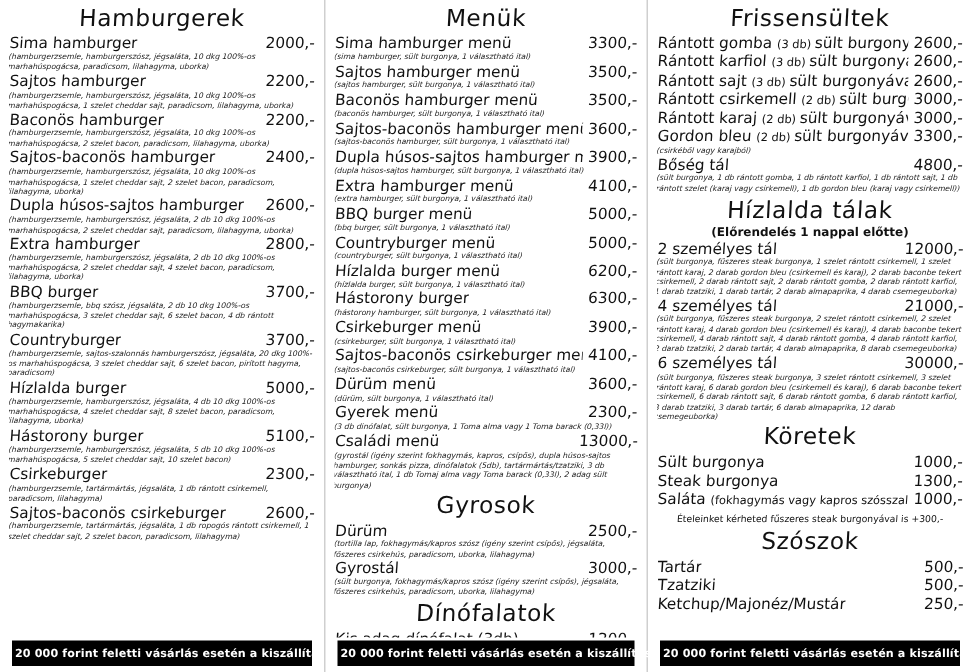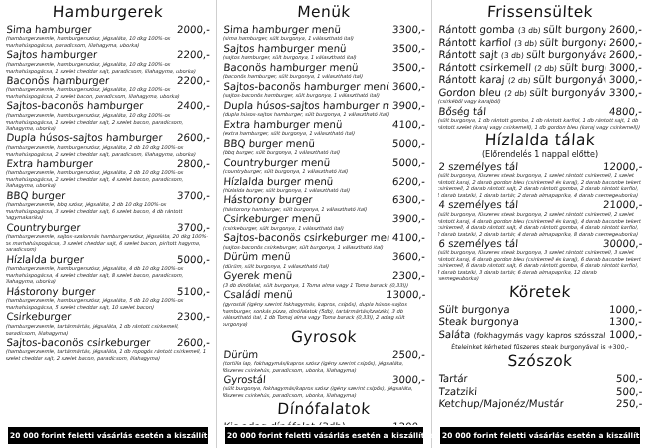--- a/index.html
+++ b/index.html
@@ -24,21 +24,21 @@
     text-align:center;
     font-size:15.5px;
     letter-spacing:.4px;
     margin:1px 0 3px 0;
     font-weight:400;
     transform:skewX(-3deg);
   }
   .sect-sub{
     text-align:center;
     font-size:8px;
-    font-weight:normal;
+    font-weight:bold;
     margin:-2px 0 2px 0;
   }
   .item{margin:0 0 1px 0;}
   .row{
     display:flex;align-items:baseline;justify-content:space-between;
     line-height:1.12;
   }
   .nm{
     font-size:10.2px;
     transform:skewX(-4deg);

